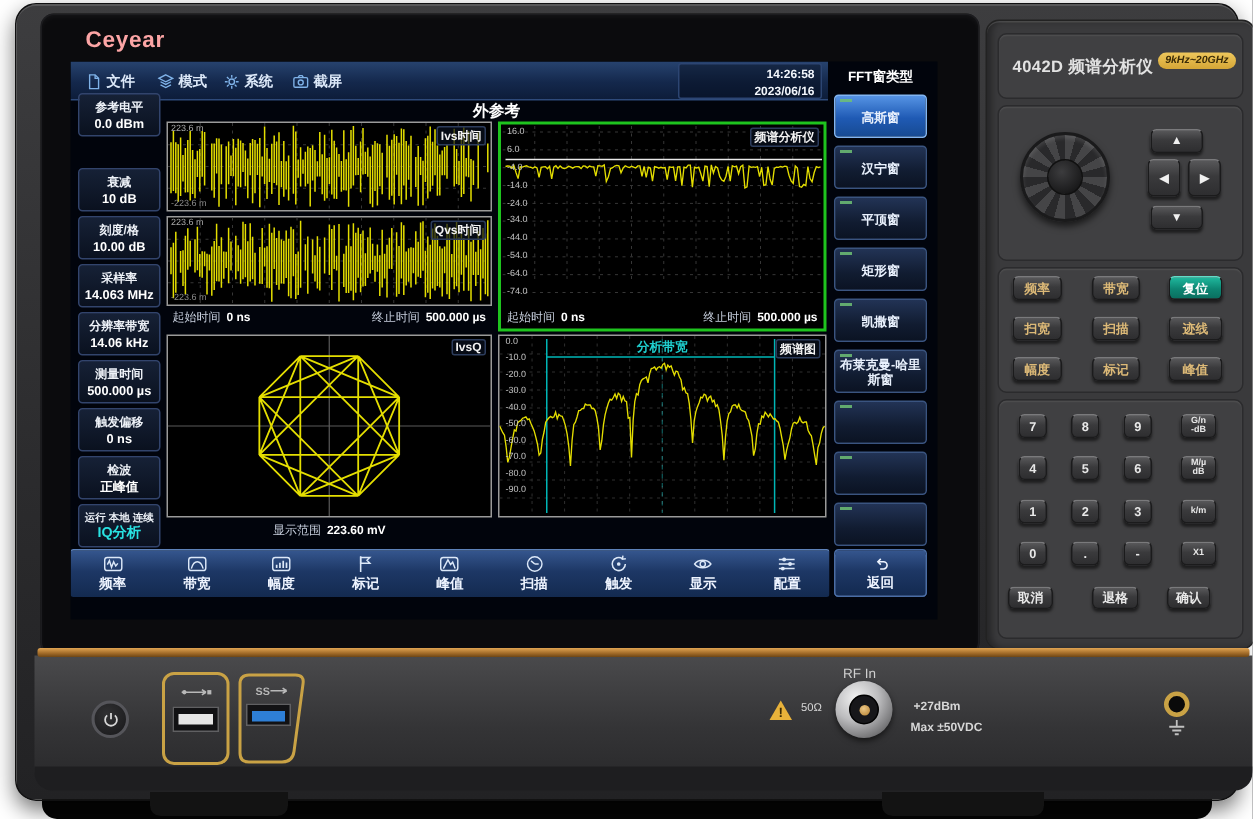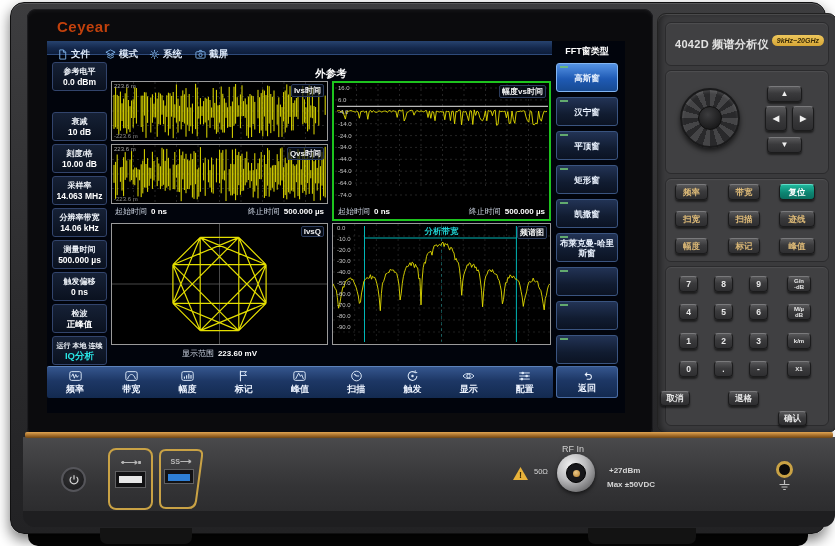--- a/index.html
+++ b/index.html
@@ -9,25 +9,25 @@
   
   .surface { position:absolute; left:28px; top:522px; width:780px; height:24px; background:#050505; border-radius:10px; }
   .chassis { position:absolute; left:10px; top:2px; width:816px; height:532px; border-radius:14px;
     background:linear-gradient(#3d3d3f,#2b2b2d 60%,#222224); border:1px solid #101011;
     box-shadow:inset 0 1px 0 rgba(255,255,255,.14), 0 6px 14px rgba(0,0,0,.55); }
   .foot { position:absolute; background:#131313; border-radius:0 0 7px 7px; height:16px; top:528px; }
 
   
   .bezel { position:absolute; left:16px; top:6px; width:626px; height:428px; background:#0b0b0d; border-radius:9px;
     box-shadow:inset 0 0 0 1px #1c1c1f, inset 0 2px 4px rgba(255,255,255,.05); }
-  .logo { position:absolute; left:30px; top:9px; color:#c2410c; font-size:15px; font-weight:bold; letter-spacing:.5px; }
+  .logo { position:absolute; left:30px; top:9px; color:#fca5a5; font-size:15px; font-weight:bold; letter-spacing:.5px; }
   .screen { position:absolute; left:20px; top:32px; width:578px; height:372px; background:#01040c; overflow:hidden; }
 
   
-  .menubar { position:absolute; left:0; top:0; width:505px; height:14px;
+  .menubar { position:absolute; left:0; top:0; width:505px; height:26px;
     background:linear-gradient(#27436f,#14284c 55%,#0d1d3a); border-bottom:1px solid #2e4a7a; }
   .mi { position:absolute; top:0; height:26px; display:flex; align-items:center; gap:3px; color:#dce8f8; font-size:9.5px; font-weight:bold; cursor:default; }
   .mi svg { display:block; }
   .clock { position:absolute; right:4px; top:1px; width:96px; height:24px; text-align:right; color:#f2f6fc; font-size:8px; font-weight:bold;
     line-height:11px; padding:1px 4px 0 0; background:rgba(4,10,24,.45); border:1px solid #2c4572; border-radius:2px; }
 
   .screen-title { position:absolute; left:64px; top:26px; width:440px; height:13px; text-align:center; color:#fff; font-size:10.5px; font-weight:bold; }
 
   
   .sb-item { position:absolute; left:5px; width:55px; height:29px; background:linear-gradient(#162136,#0a111f);
@@ -88,21 +88,21 @@
   .akey { font-size:8px; color:#f0f0f0; }
   .nkey { width:19px; height:16px; }
   .ukey { font-size:6px; line-height:6.5px; white-space:pre-line; text-align:center; }
   .nc0{left:21px;} .nc1{left:56px;} .nc2{left:91px;} .nc3{left:129px; width:24px;}
   .nr0{top:262px;} .nr1{top:290px;} .nr2{top:319px;} .nr3{top:347px;}
   .fc0{left:17px;width:33px;} .fc1{left:70px;width:32px;} .fc2{left:121px;width:36px;}
   .fr0{top:170px;} .fr1{top:197px;} .fr2{top:224px;}
   .fkey,.key{height:16px;}
   .knob,.knob-hub{height:60px;} .knob-hub{height:24px;}
   .bkey { top:377px; height:15px; }
-  .bc0{left:2px;width:30px;} .bc1{left:70px;width:31px;} .bc2{left:120px;width:29px;margin-top:20px;}
+  .bc0{left:14px;width:30px;} .bc1{left:70px;width:31px;} .bc2{left:120px;width:29px;}
 
   
   .front { position:absolute; left:12px; top:434px; width:812px; height:88px;
     background:linear-gradient(#4a4a4c,#343436 55%,#28282a); border-radius:0 0 12px 12px; }
   .bronze { position:absolute; left:14px; top:429px; width:808px; height:6px; border-radius:2px;
     background:linear-gradient(#e0a452,#a06a28 60%,#6e4615); }
   .front-bottom { position:absolute; left:12px; top:508px; width:812px; height:16px; background:#1e1e20; border-radius:0 0 12px 12px; }
   .pwr { position:absolute; left:50px; top:464px; width:25px; height:25px; border-radius:50%;
     background:radial-gradient(circle at 40% 35%, #313133, #1d1d1f 80%); border:2px solid #55555a;
     display:flex; align-items:center; justify-content:center; }
@@ -152,20 +152,24 @@
           <span>系统</span>
         </div>
         <div class="mi" style="left:148px">
           <svg width="11" height="11" viewBox="0 0 12 12">
               <rect x="1" y="3" width="10" height="7" rx="1" fill="none" stroke="#7fb2e8" stroke-width="1"></rect>
               <path d="M4 3l1-1.5h2L8 3" fill="none" stroke="#7fb2e8" stroke-width="1"></path>
               <circle cx="6" cy="6.5" r="1.8" fill="none" stroke="#7fb2e8" stroke-width="1"></circle>
             </svg>
           <span>截屏</span>
         </div>
+        <div class="clock">
+          <div>14:26:58</div>
+          <div>2023/06/16</div>
+        </div>
       </div>
 
       <div class="screen-title">外参考</div>
 
       <div class="sb-item" style="top:21px">
           <span class="sb-l">参考电平</span>
           <span class="sb-v">0.0 dBm</span>
         </div>
       <div class="sb-item" style="top:71px">
           <span class="sb-l">衰减</span>
@@ -235,21 +239,21 @@
             <span style="top: 13.8889px;">6.0</span>
             <span style="top: 25.7778px;">-4.0</span>
             <span style="top: 37.6667px;">-14.0</span>
             <span style="top: 49.5556px;">-24.0</span>
             <span style="top: 61.4444px;">-34.0</span>
             <span style="top: 73.3333px;">-44.0</span>
             <span style="top: 85.2222px;">-54.0</span>
             <span style="top: 97.1111px;">-64.0</span>
             <span style="top: 109px;">-74.0</span>
           </div>
-        <span class="plot-name">幅度vs时间</span>
+        <span class="plot-name">频谱分析仪</span>
         <div class="axis-row" style="left:0;bottom:2px;width:100%">
           <span><span>起始时间</span><b>0 ns</b></span>
           <span><span>终止时间</span><b>500.000 µs</b></span>
         </div>
       </div>
 
       <div class="panel" style="left:64px;top:182px;width:217px;height:122px">
         <svg id="svg-iq" width="215" height="120">
             <path d="M107.5 0V120M0 60H215" stroke="#5a5a5a" stroke-width="0.8"></path>
             <path d="M154.1 79.3L126.8 106.6M126.8 106.6L88.2 106.6M88.2 106.6L60.9 79.3M60.9 79.3L60.9 40.7M60.9 40.7L88.2 13.4M88.2 13.4L126.8 13.4M126.8 13.4L154.1 40.7M154.1 40.7L154.1 79.3M154.1 79.3L88.2 106.6M126.8 106.6L60.9 79.3M88.2 106.6L60.9 40.7M60.9 79.3L88.2 13.4M60.9 40.7L126.8 13.4M88.2 13.4L154.1 40.7M126.8 13.4L154.1 79.3M154.1 40.7L126.8 106.6M154.1 79.3L60.9 79.3M126.8 106.6L60.9 40.7M88.2 106.6L88.2 13.4M60.9 79.3L126.8 13.4M60.9 40.7L154.1 40.7M88.2 13.4L154.1 79.3M126.8 13.4L126.8 106.6M154.1 40.7L88.2 106.6" stroke="#e4de00" stroke-width="1.2" fill="none"></path>

